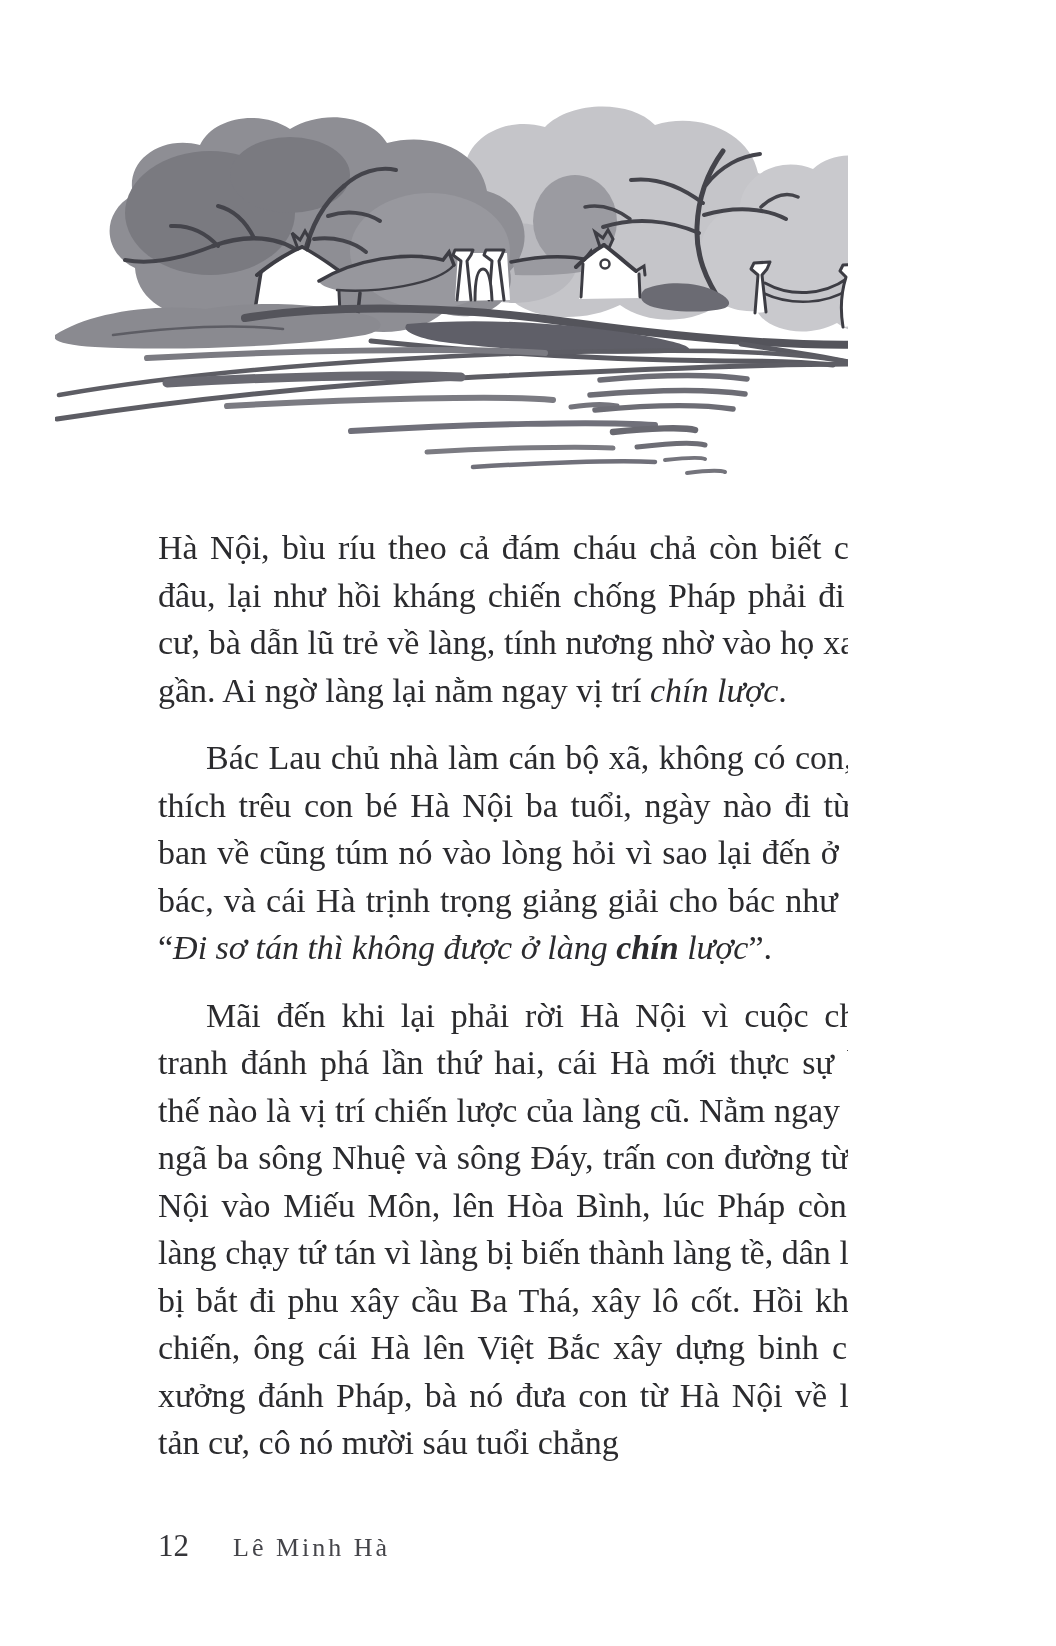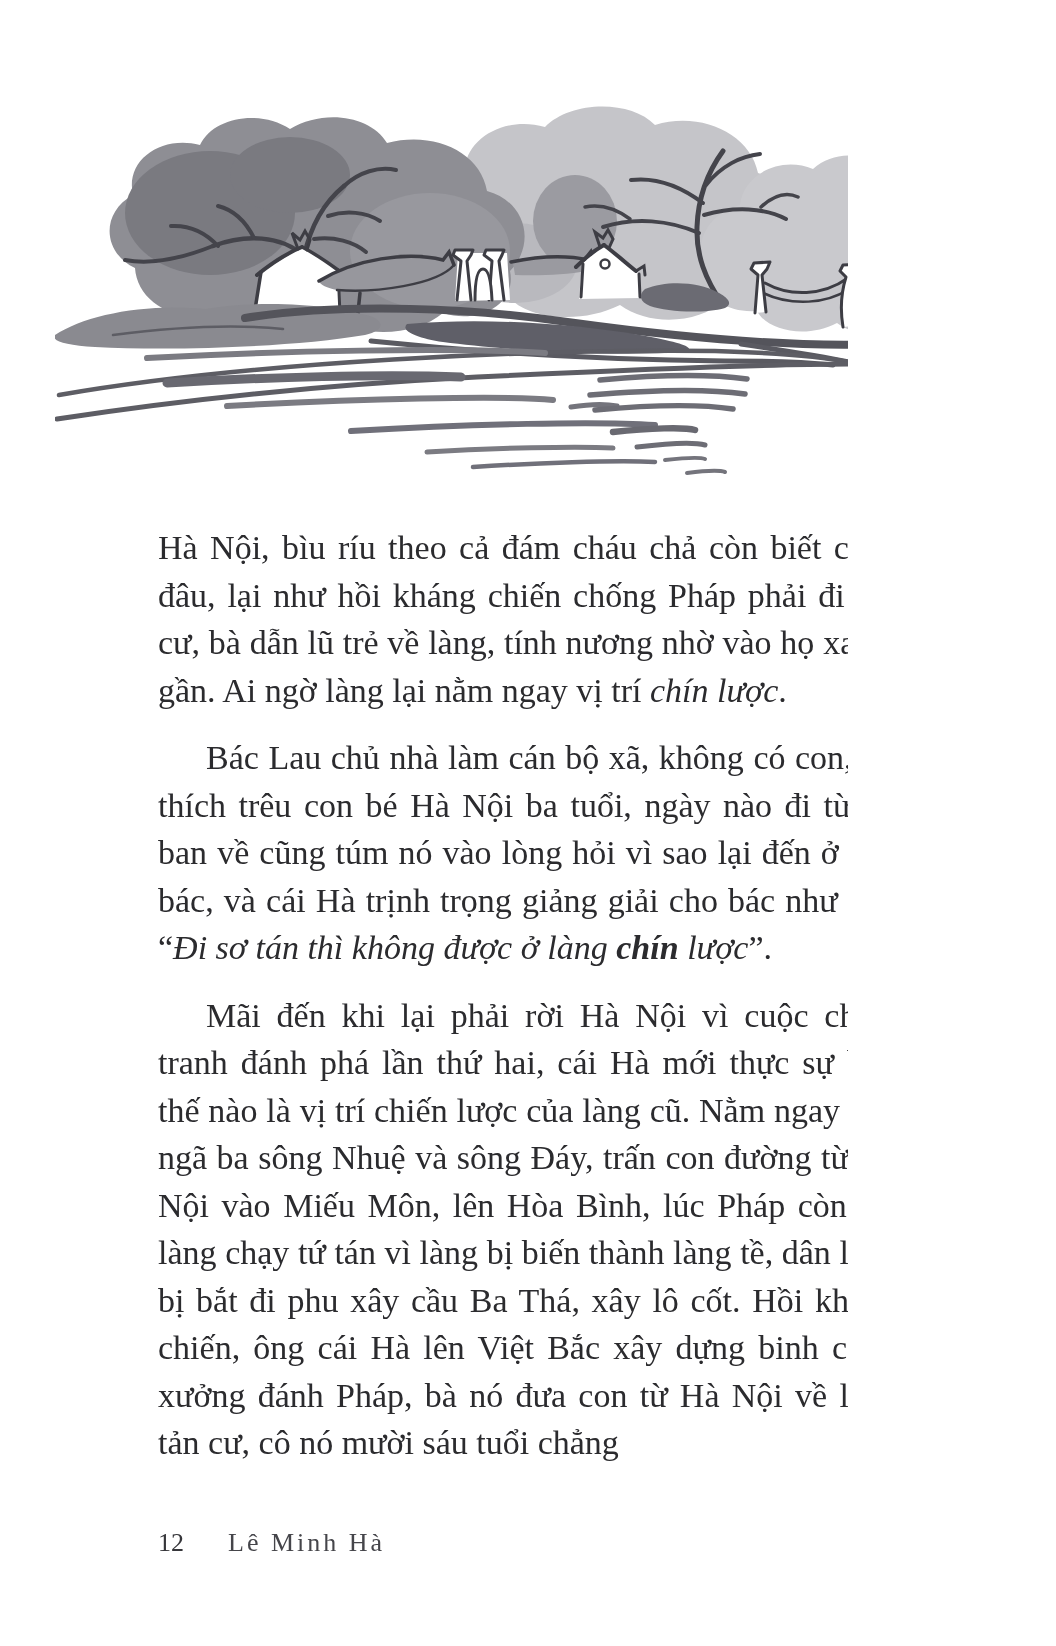--- a/index.html
+++ b/index.html
@@ -32,21 +32,21 @@
   .text-block p.indent { text-indent: 48px; margin-top: 20px; }
   .text-block i { font-style: italic; }
   .text-block .bi { font-style: italic; font-weight: bold; }
   .footer {
     position: absolute;
     left: 158px;
     top: 1528px;
     color: #3a3a3e;
   }
   .footer .pagenum {
-    font-size: 26px;
+    font-size: 31px;
     color: #36363a;
   }
   .footer .author {
     font-size: 26px;
     letter-spacing: 3px;
     color: #45454a;
     margin-left: 44px;
   }
 </style>
 </head>

